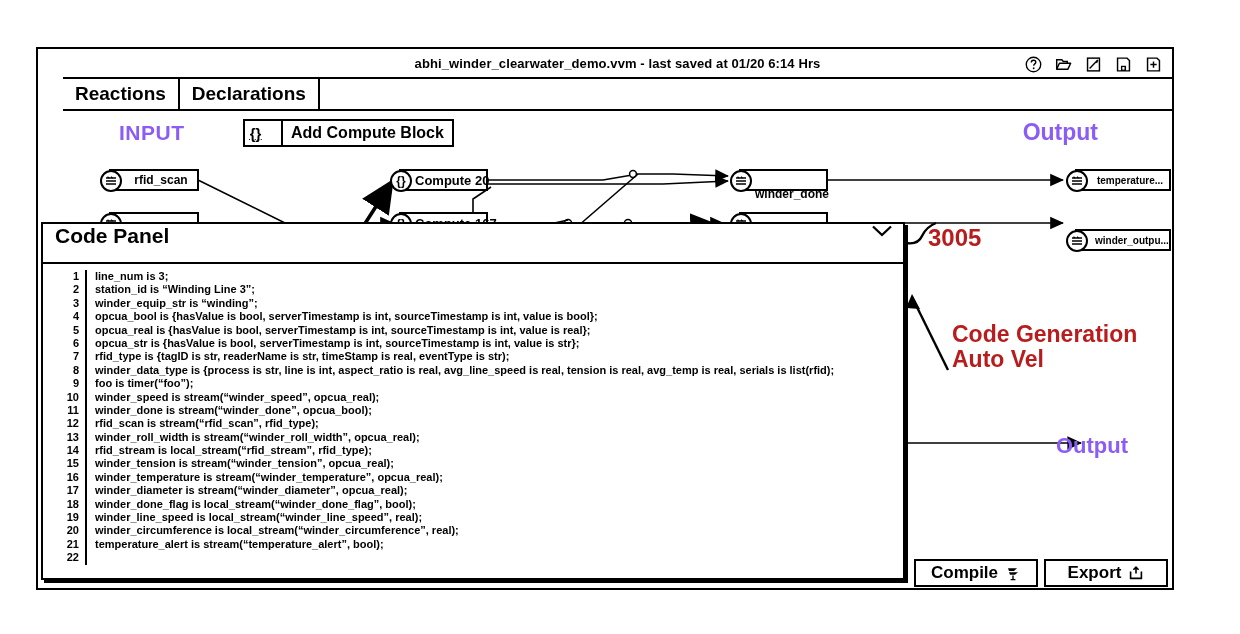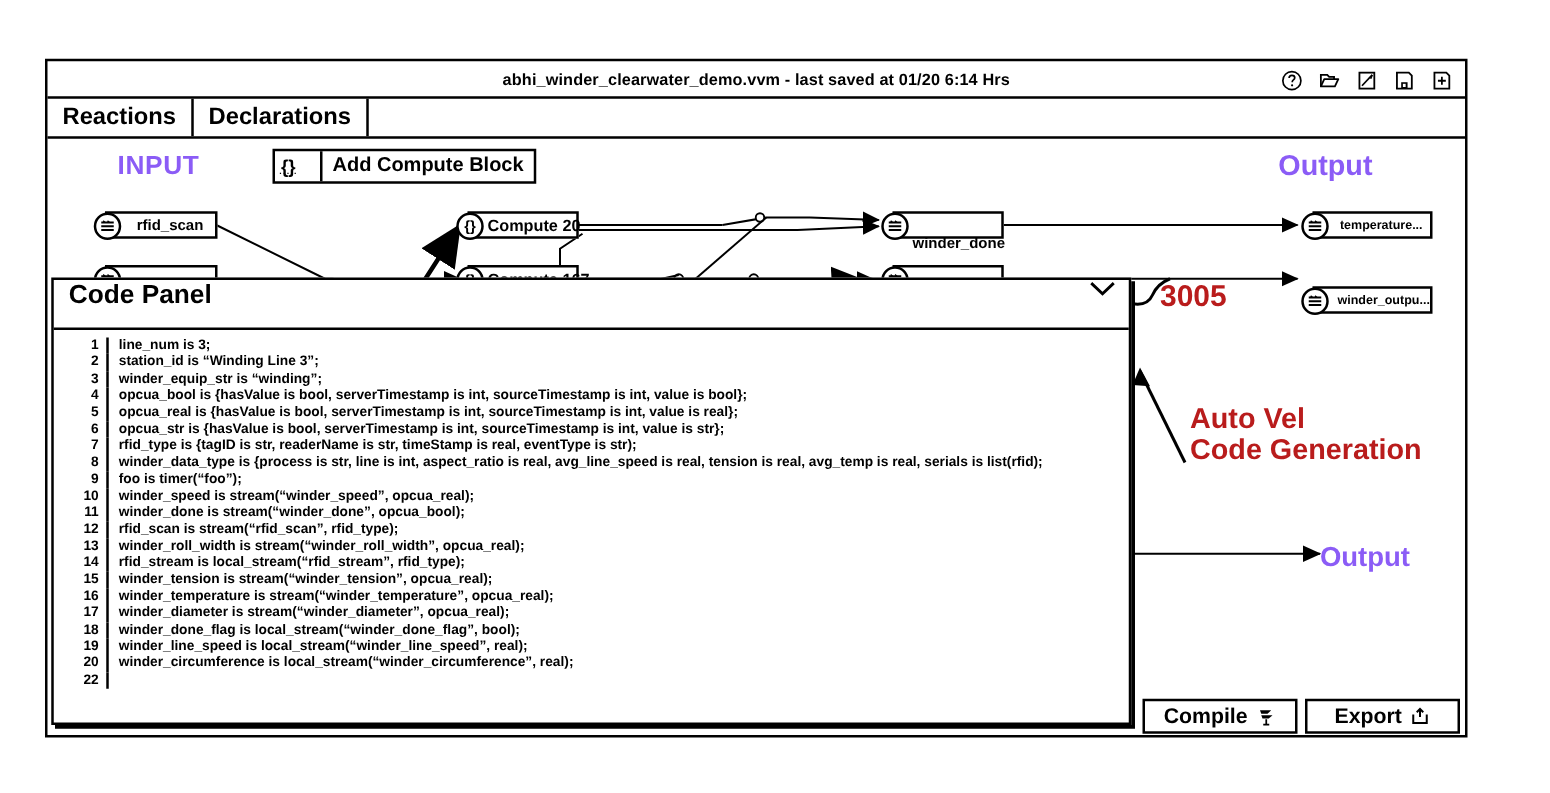--- a/index.html
+++ b/index.html
@@ -3,21 +3,21 @@
 <meta charset="utf-8">
 <style>
   html,body{margin:0;padding:0;background:#ffffff;}
   body{width:1240px;height:634px;font-family:"Liberation Sans",sans-serif;overflow:hidden;}
 
   .canvas{position:relative;width:1240px;height:634px;background:#fff;}
 
   
   .app-window{
     position:absolute;left:36px;top:47px;width:1138px;height:543px;
-    border:2px solid #000;background:#fff;box-sizing:border-box;
+    border:2px solid #000;background:#fff;box-sizing:border-box;padding-left:25px;
   }
 
   
   .titlebar{
     position:relative;height:30px;border-bottom:2px solid #000;
     display:flex;align-items:center;justify-content:center;box-sizing:border-box;
   }
   .titlebar-text{
     font-size:13px;font-weight:bold;color:#000;letter-spacing:.1px;
     font-family:"Liberation Sans",sans-serif;white-space:nowrap;
@@ -448,35 +448,40 @@
             <div class="ln">19</div>
             <div class="cbar"></div>
             <div class="ctext">winder_line_speed is local_stream(“winder_line_speed”, real);</div>
           </div>
         <div class="code-row">
             <div class="ln">20</div>
             <div class="cbar"></div>
             <div class="ctext">winder_circumference is local_stream(“winder_circumference”, real);</div>
           </div>
         <div class="code-row">
+            <div class="ln">21</div>
+            <div class="cbar"></div>
+            <div class="ctext">temperature_alert is stream(“temperature_alert”, bool);</div>
+          </div>
+        <div class="code-row">
             <div class="ln">22</div>
             <div class="cbar"></div>
             <div class="ctext"></div>
           </div>
       </div>
     </div>
   </div>
 
   <svg class="callout-svg" viewBox="0 0 1240 634">
 
     <path d="M906 243 q12 2 16 -7 q4 -9 14 -13" fill="none" stroke="#000" stroke-width="2.4"></path>
 
     <path d="M948 370 L912 297" fill="none" stroke="#000" stroke-width="2.4"></path>
     <path d="M912 294 L920 309 L906 308 z" fill="#000"></path>
   </svg>
 
   <div class="callout callout-3005">3005</div>
   <div class="callout callout-auto">
+    <div>Code Generation</div>
     <div>Auto Vel</div>
-    <div>Code Generation</div>
   </div>
 
 </div>
 
 </body></html>

